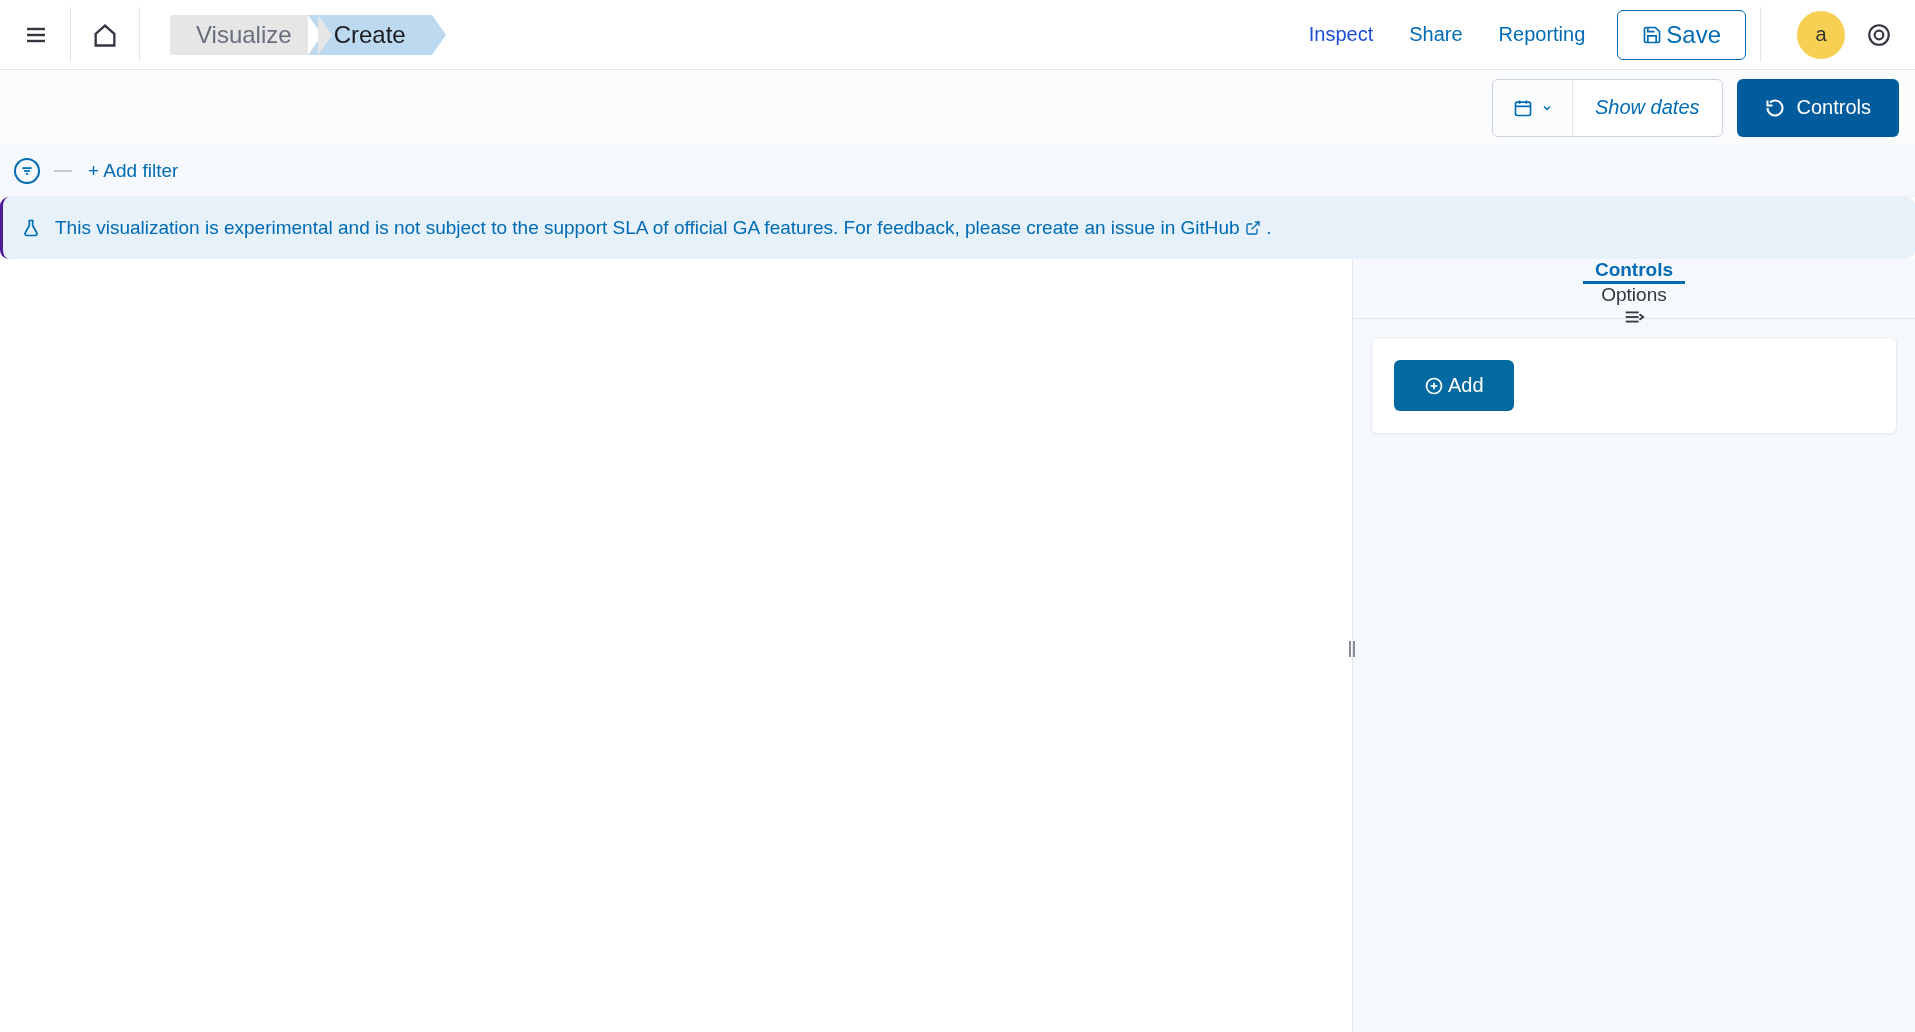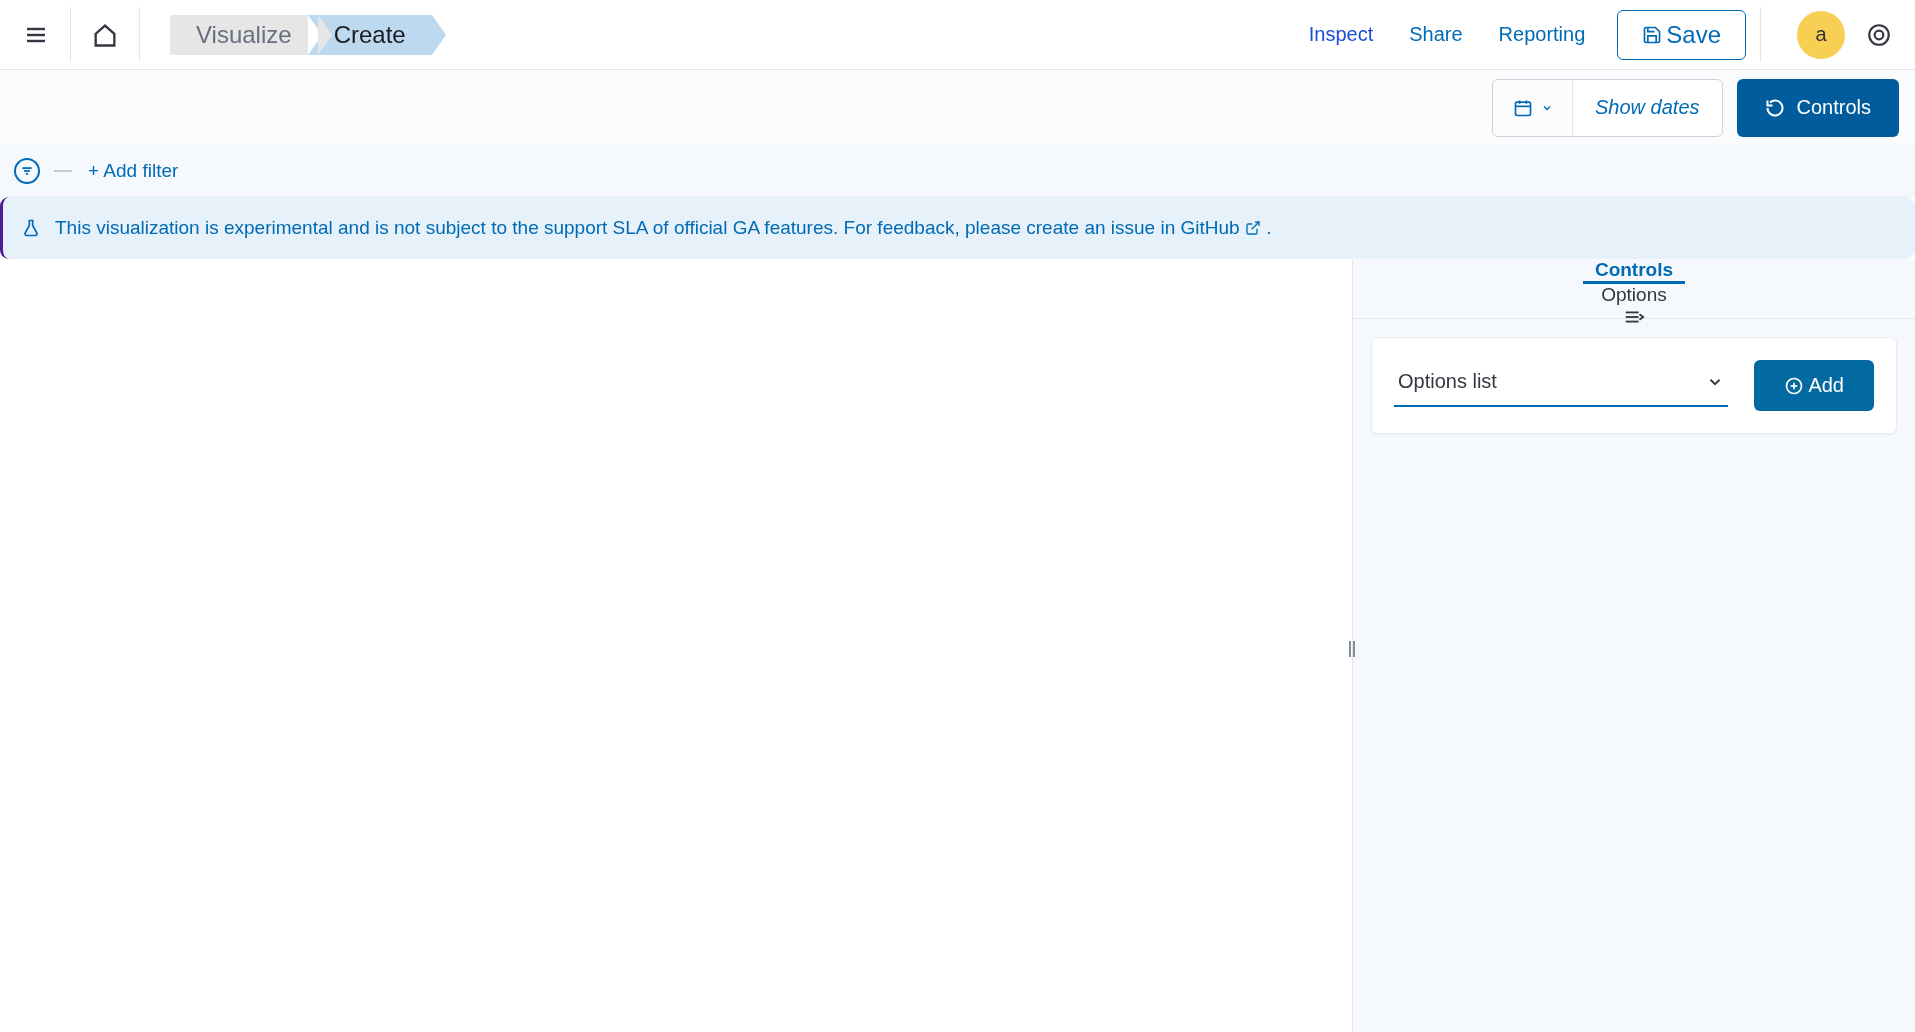--- a/index.html
+++ b/index.html
@@ -275,26 +275,20 @@
         <svg width="22" height="22" viewBox="0 0 24 24" fill="none" stroke="#343741" stroke-width="2">
             <line x1="3" y1="7" x2="17" y2="7"></line>
             <line x1="3" y1="12" x2="17" y2="12"></line>
             <line x1="3" y1="17" x2="17" y2="17"></line>
             <polyline points="18 9 22 12 18 15"></polyline>
           </svg>
       </div>
     </div>
     <div class="side-body">
       <div class="panel">
-        <div class="select-underline">
-          <span>Options list</span>
-          <svg width="18" height="18" viewBox="0 0 24 24" fill="none" stroke="#343741" stroke-width="2.4">
-              <polyline points="6 9 12 15 18 9"></polyline>
-            </svg>
-        </div>
         <button class="add-btn">
           <svg width="20" height="20" viewBox="0 0 24 24" fill="none" stroke="#fff" stroke-width="2">
               <circle cx="12" cy="12" r="9"></circle>
               <line x1="12" y1="8" x2="12" y2="16"></line>
               <line x1="8" y1="12" x2="16" y2="12"></line>
             </svg>
           <span>Add</span>
         </button>
       </div>
     </div>

